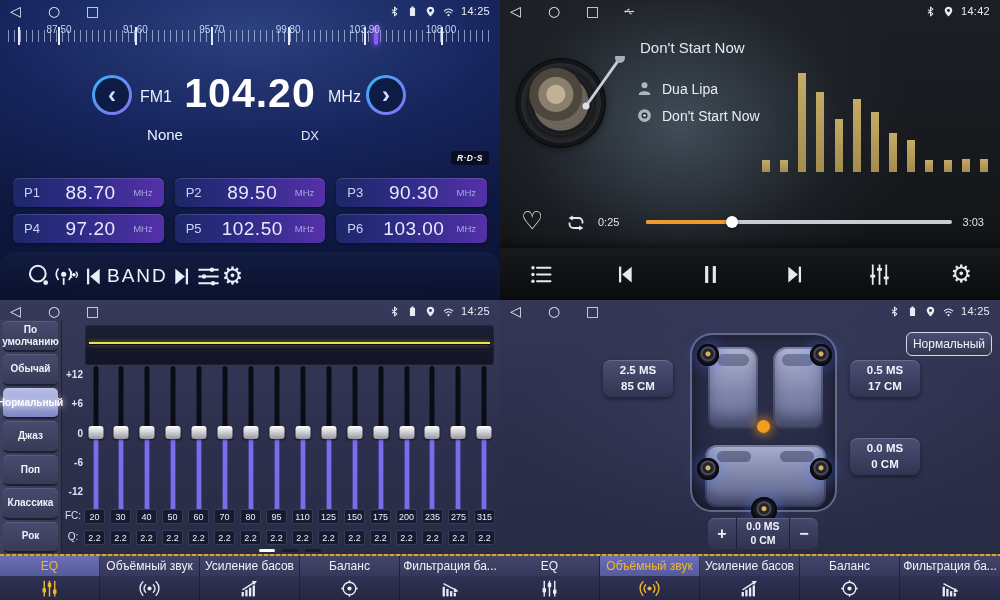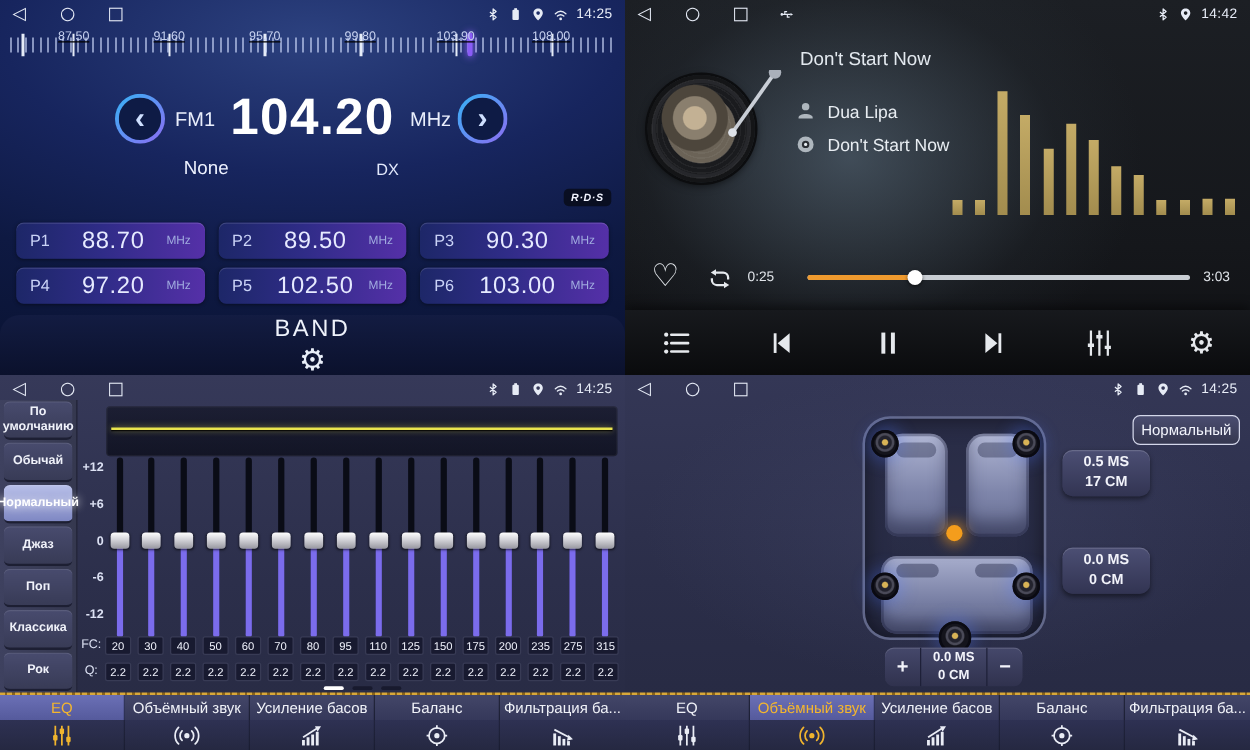--- a/index.html
+++ b/index.html
@@ -26,21 +26,21 @@
 
   
   .ruler{position:absolute;left:0;top:24px;right:0;height:38px;}
   .ticks-minor{position:absolute;left:8px;right:8px;top:6px;height:12px;
       background:repeating-linear-gradient(90deg, rgba(210,222,255,.7) 0 1.5px, transparent 1.5px 6px);opacity:.85;}
   .ticks-major{position:absolute;left:0;right:0;top:3px;height:18px;
       background:repeating-linear-gradient(90deg, rgba(240,246,255,.95) 0 2px, transparent 2px 76.6px);
       background-position:58px 0;}
   .ruler-pointer{position:absolute;top:2px;width:4px;height:19px;border-radius:2px;background:#8a5cf6;
       box-shadow:0 0 6px 1px rgba(138,92,246,.8);}
-  .ruler-labels{position:absolute;left:34px;right:34px;top:24px;display:flex;justify-content:space-between;text-decoration:underline;}
+  .ruler-labels{position:absolute;left:34px;right:34px;top:24px;display:flex;justify-content:space-between;}
   .ruler-labels span{width:50px;text-align:center;font-size:10px;color:#c7d2f0;}
 
   .chev-btn{position:absolute;width:40px;height:40px;border-radius:50%;border:3px solid transparent;
       background:linear-gradient(#0e1b45,#0e1b45) padding-box, linear-gradient(135deg,#35b3f5,#8d6cf2) border-box;
       display:flex;align-items:center;justify-content:center;color:#cfe0ff;font-size:24px;line-height:1;
       font-weight:bold;cursor:pointer;}
   #q1 .band-lbl{position:absolute;left:140px;top:88px;font-size:16px;color:#e9eefc;}
   #q1 .freq{position:absolute;left:170px;top:70px;width:160px;text-align:center;font-size:41px;
       font-weight:600;color:#fff;letter-spacing:1px;}
   #q1 .unit{position:absolute;left:328px;top:88px;font-size:16px;color:#e9eefc;}
@@ -51,22 +51,22 @@
   .presets{position:absolute;left:13px;right:13px;top:178px;display:grid;
       grid-template-columns:1fr 1fr 1fr;gap:7px 11px;}
   .preset{height:29px;border-radius:6px;display:flex;align-items:center;padding:0 11px;cursor:pointer;
       background:linear-gradient(90deg,#1d2768 0%,#2f2c87 45%,#5530a8 100%);
       box-shadow:inset 0 1px 0 rgba(255,255,255,.14), 0 1px 3px rgba(0,0,0,.4);}
   .preset .pid{font-size:13px;color:#c9d2f6;width:24px;}
   .preset .pfreq{flex:1;text-align:center;font-size:19px;color:#e6eaff;letter-spacing:.5px;}
   .preset .punit{font-size:9.5px;color:#a0abdf;}
   .q1-toolbar{position:absolute;left:0;right:0;bottom:0;height:48px;
       background:linear-gradient(180deg,rgba(19,28,66,.95),rgba(11,17,44,.95));
-      border-radius:16px 16px 0 0;display:flex;align-items:center;justify-content:space-between;
-      padding:0 26px;color:#e9eff9;flex-direction:column;}
+      border-radius:16px 16px 0 0;display:flex;align-items:center;
+      padding:0 26px;color:#e9eff9;}
   .tbi{width:27px;height:27px;color:#e9eff9;cursor:pointer;}
   .band-btn{font-size:19px;letter-spacing:2px;color:#eef2fb;cursor:pointer;}
   .glyph{font-family:"DejaVu Sans",sans-serif;line-height:1;cursor:pointer;}
 
   
   #q2 .title{position:absolute;left:140px;top:39px;font-size:15px;color:#e3e9ef;}
   .vinyl{position:absolute;left:18px;top:60px;width:86px;height:86px;border-radius:50%;
       background:
         radial-gradient(circle at 44% 40%, #c3b194 0 9px, #8a7f6e 10px 17px, #4d463c 18px 26px, transparent 27px),
         repeating-radial-gradient(circle, transparent 0 3px, rgba(255,255,255,.045) 3px 4px),
@@ -737,20 +737,24 @@
       <div class="seat" style="left:81px;top:12px;width:50px;height:82px;"></div>
       <div class="bench"></div>
       <div class="spk" style="left:5px;top:9px;"></div>
       <div class="spk" style="left:118px;top:9px;"></div>
       <div class="spk" style="left:5px;top:123px;"></div>
       <div class="spk" style="left:118px;top:123px;"></div>
       <div class="spk sub" style="left:59px;top:162px;"></div>
     </div>
     <div class="listener-dot"></div>
 
+    <div class="delay-btn" style="left:103px;top:60px;">
+      <span>2.5 MS</span>
+      <span>85 CM</span>
+    </div>
     <div class="delay-btn" style="left:350px;top:60px;">
       <span>0.5 MS</span>
       <span>17 CM</span>
     </div>
     <div class="delay-btn" style="left:350px;top:138px;">
       <span>0.0 MS</span>
       <span>0 CM</span>
     </div>
 
     <div class="sub-ctrl">

